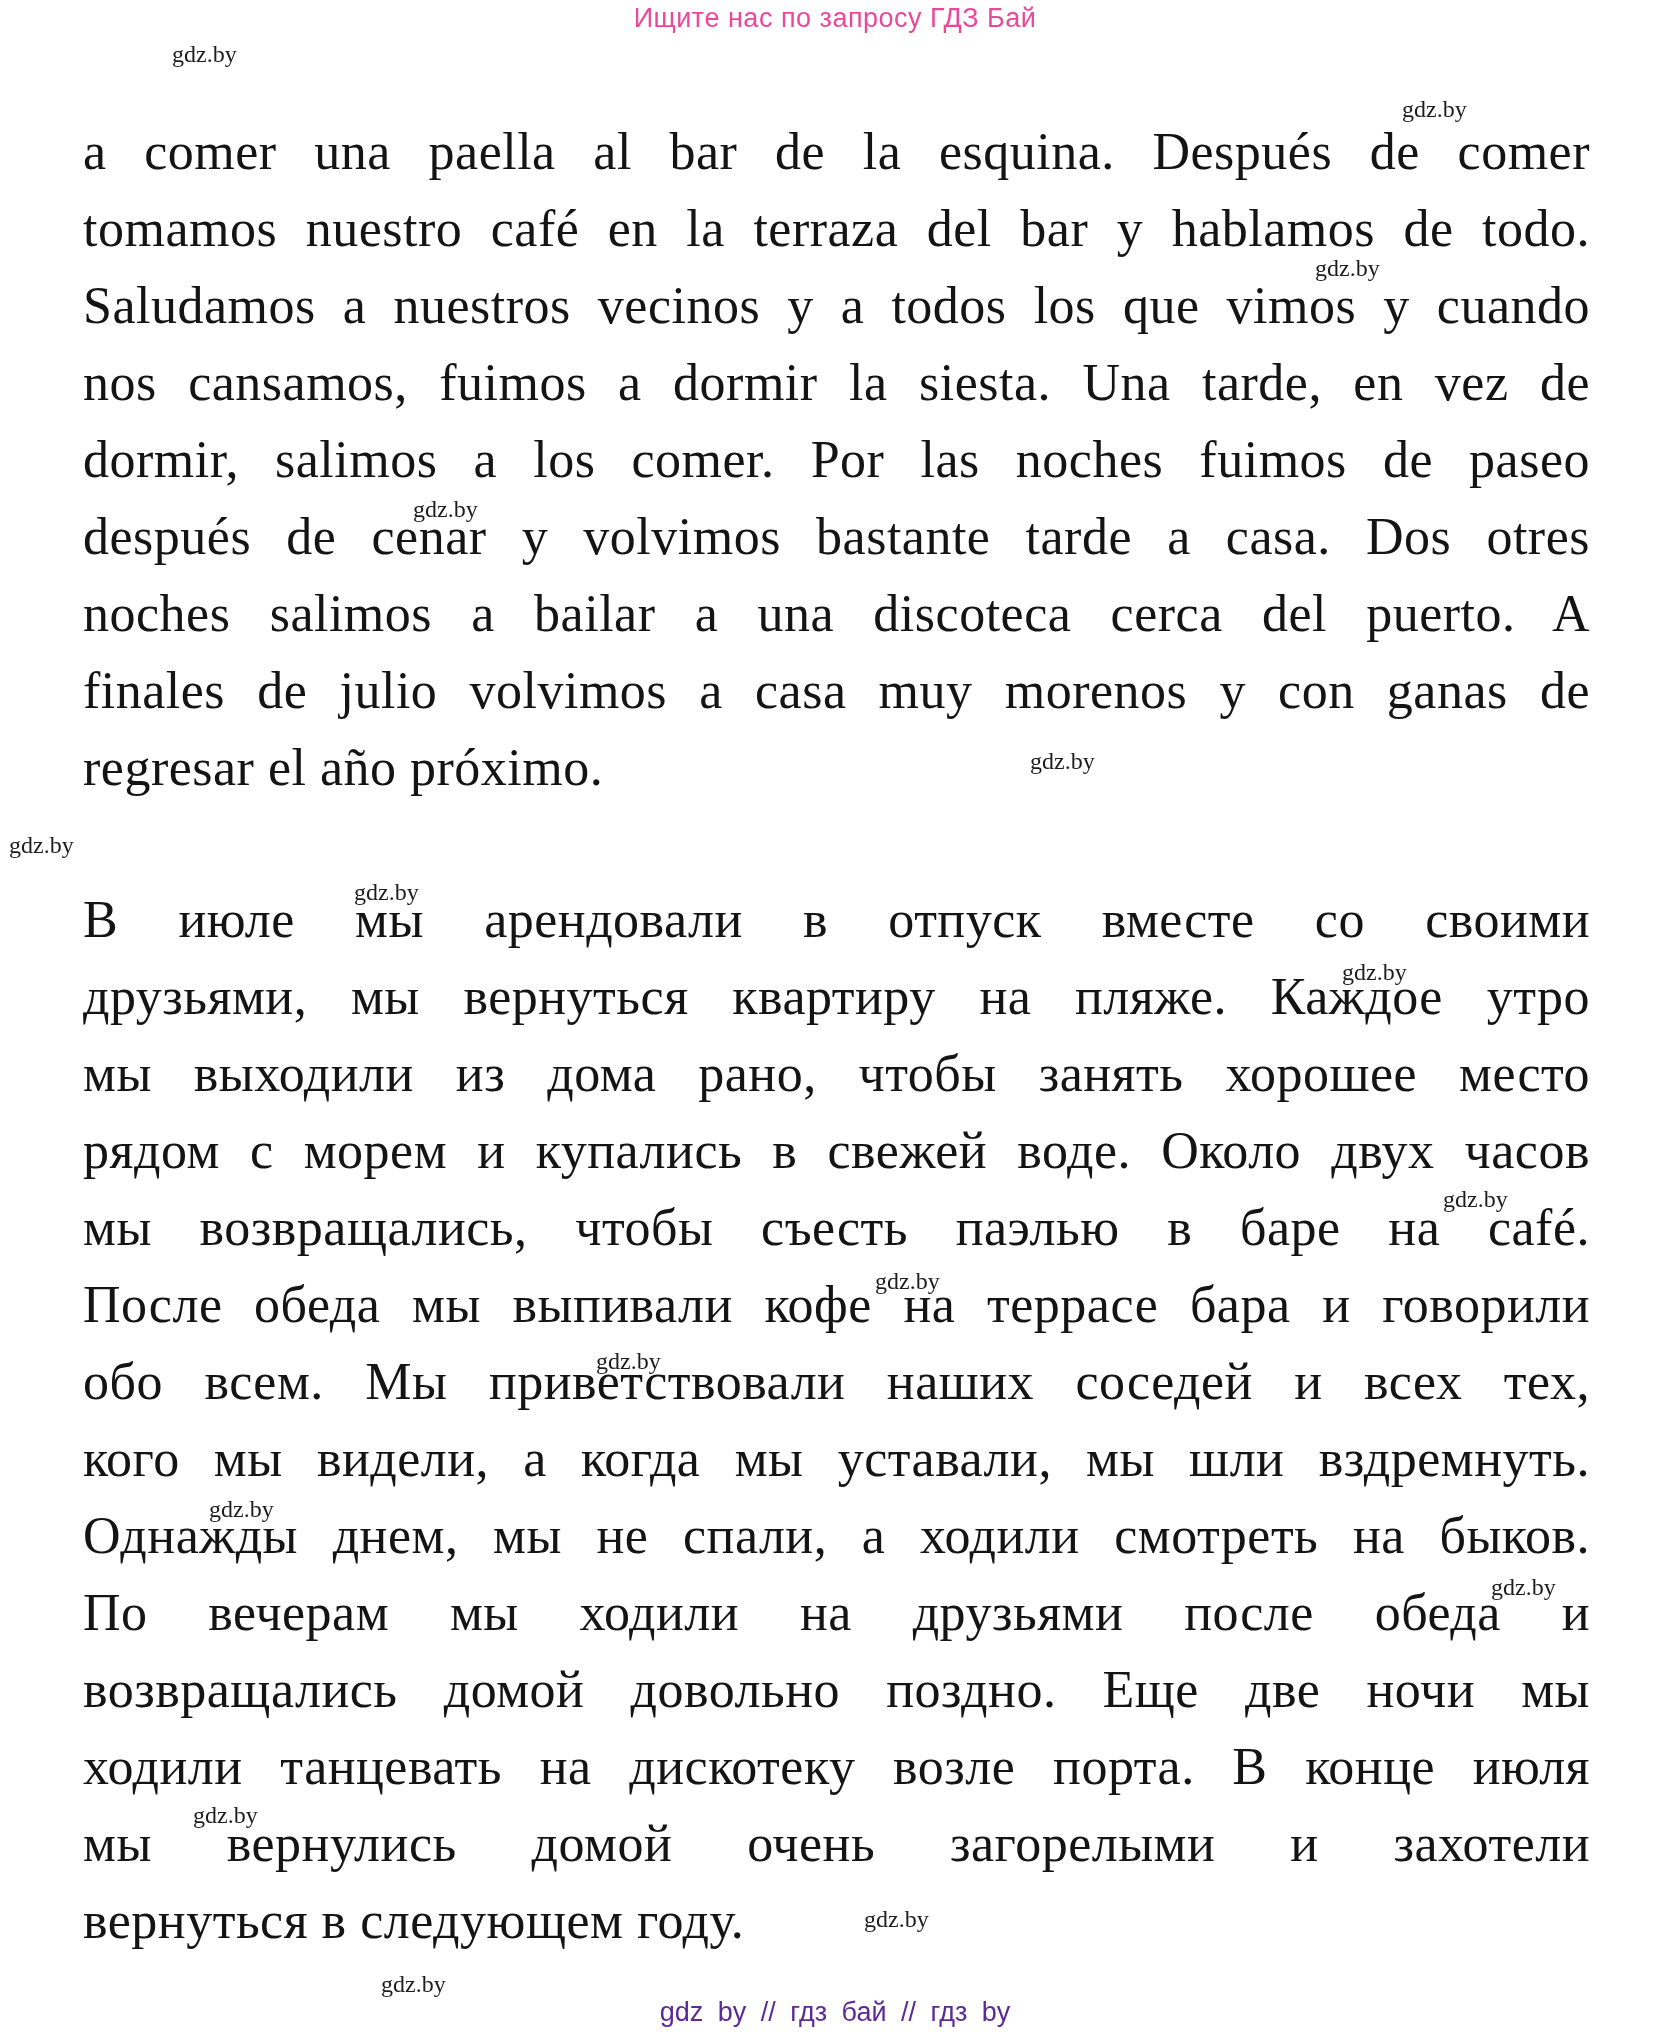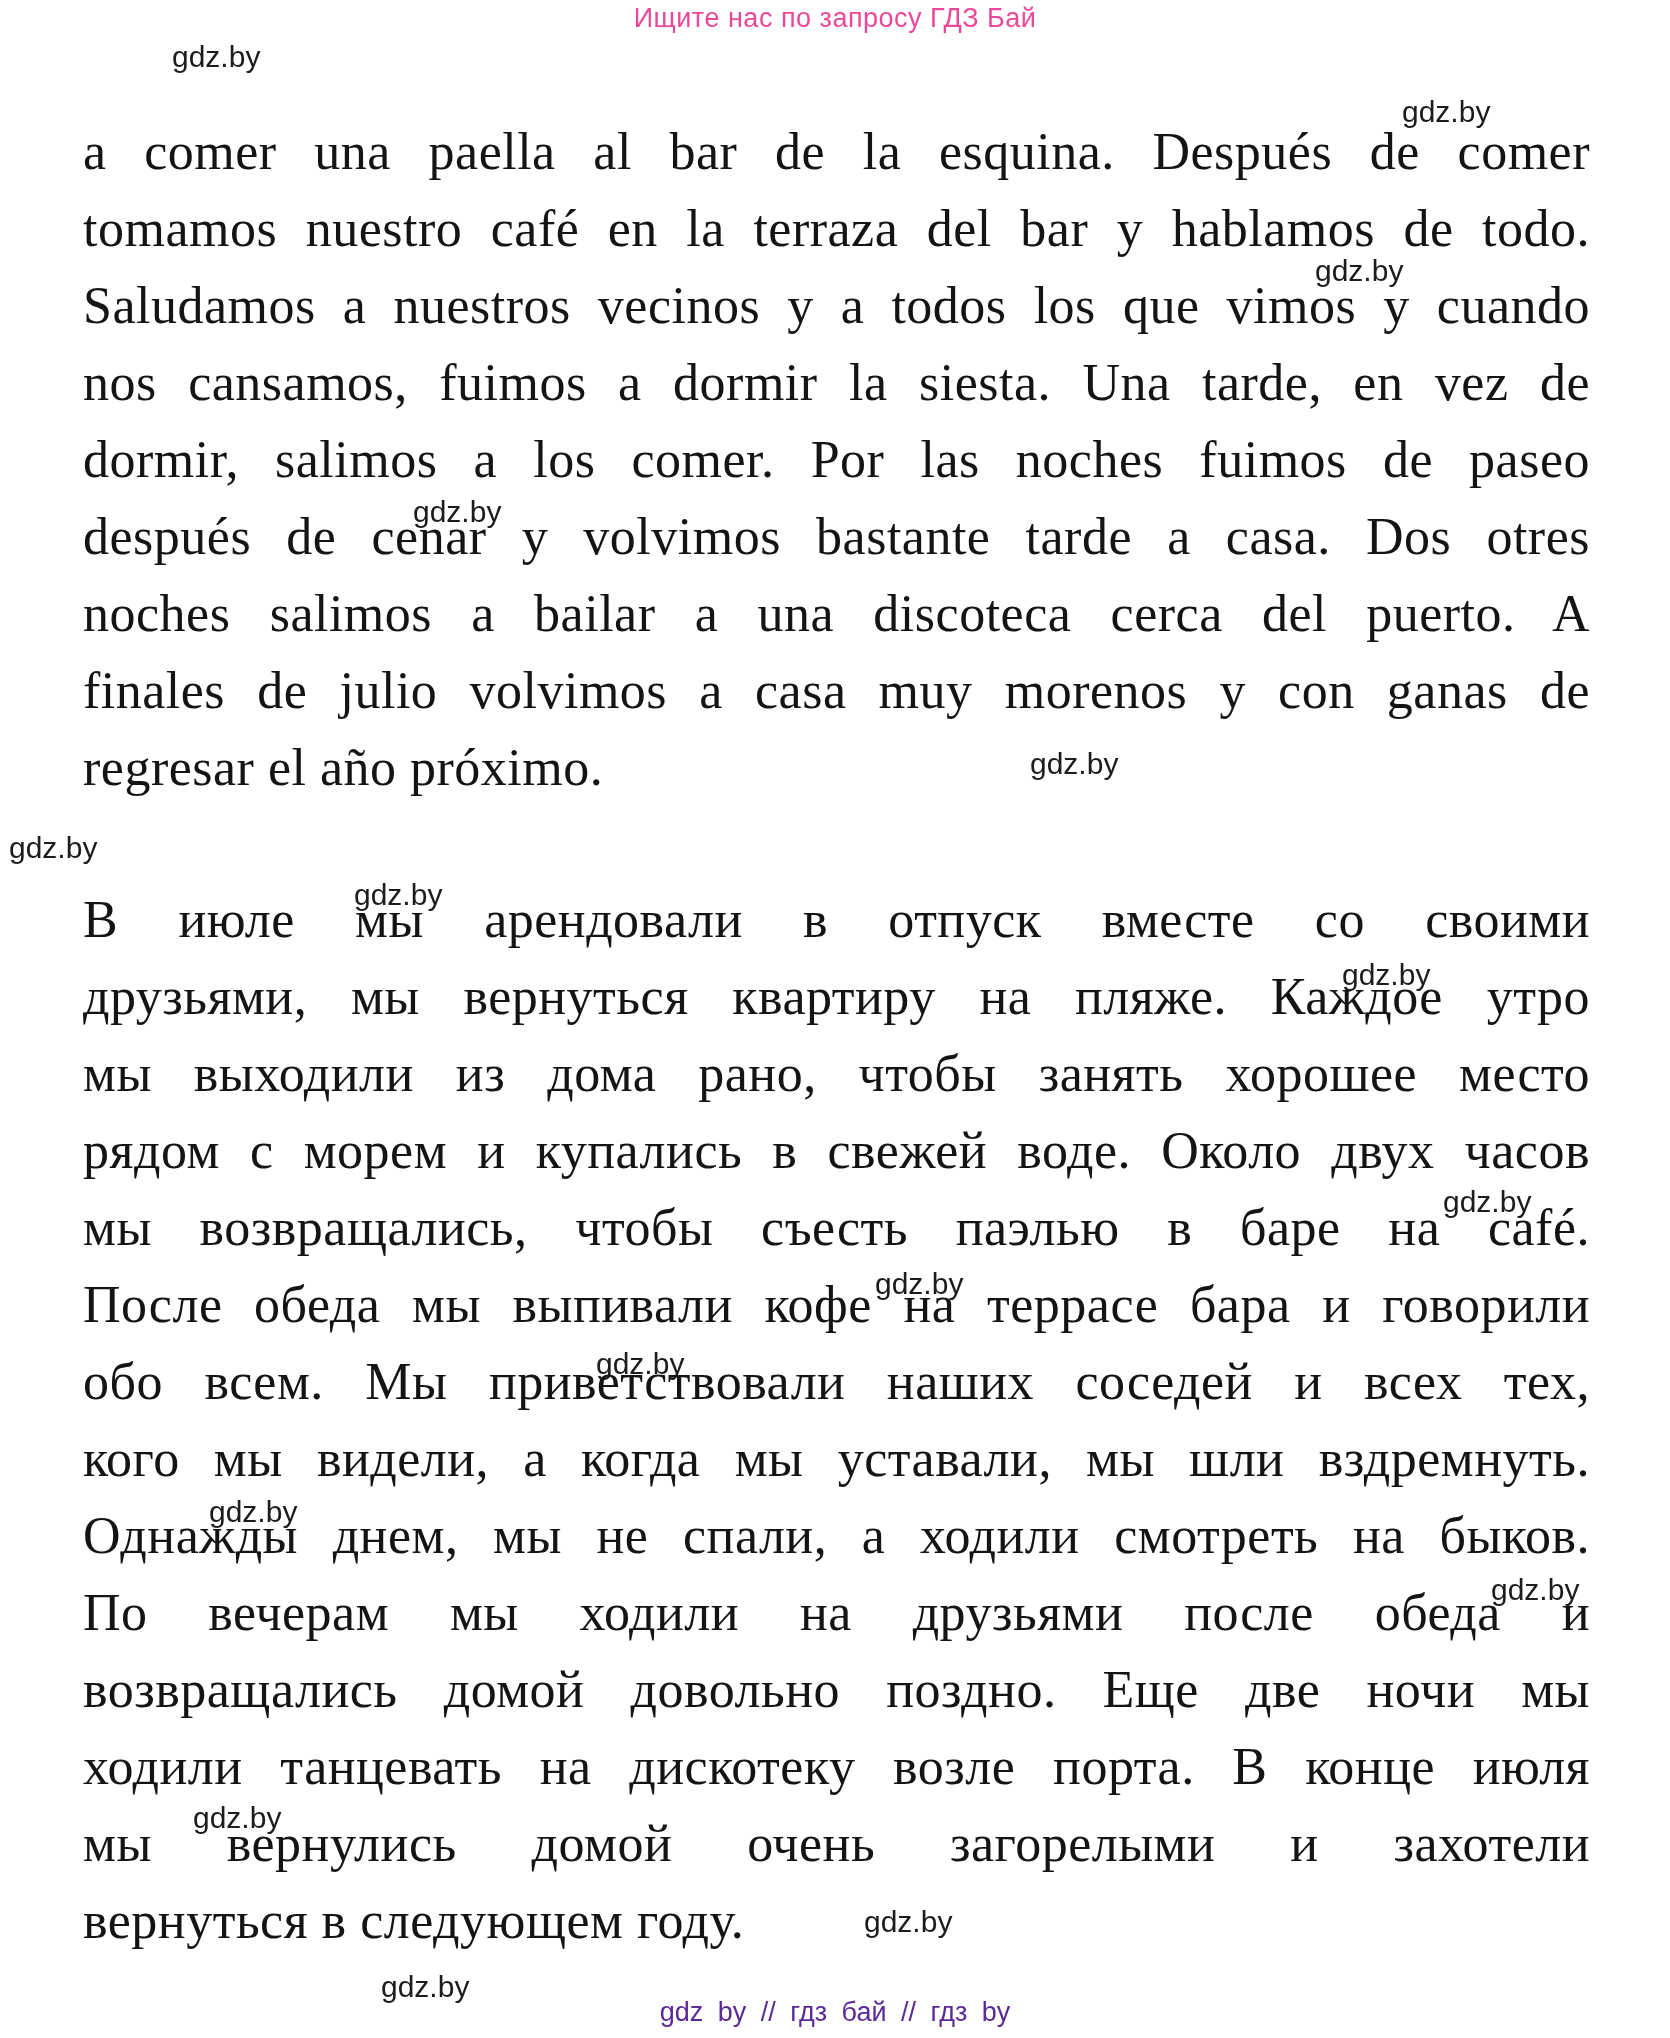--- a/index.html
+++ b/index.html
@@ -13,22 +13,22 @@
   .promo-header {
     position: absolute;
     top: 3px; left: 0; width: 100%;
     text-align: center;
     font-family: "Liberation Sans", sans-serif;
     font-size: 27px;
     letter-spacing: 0.5px;
   }
   .wm {
     position: absolute;
-    font-family: Liberation Sans, sans-serif;
-    font-size: 30px;
+    font-family: Liberation Serif, serif;
+    font-size: 24px;
     line-height: 1;
     color: #1c1c1c;
     white-space: nowrap;
   }
   .para {
     position: absolute;
     left: 83px;
     width: 1507px;
     color: #141414;
     font-size: 52px;

